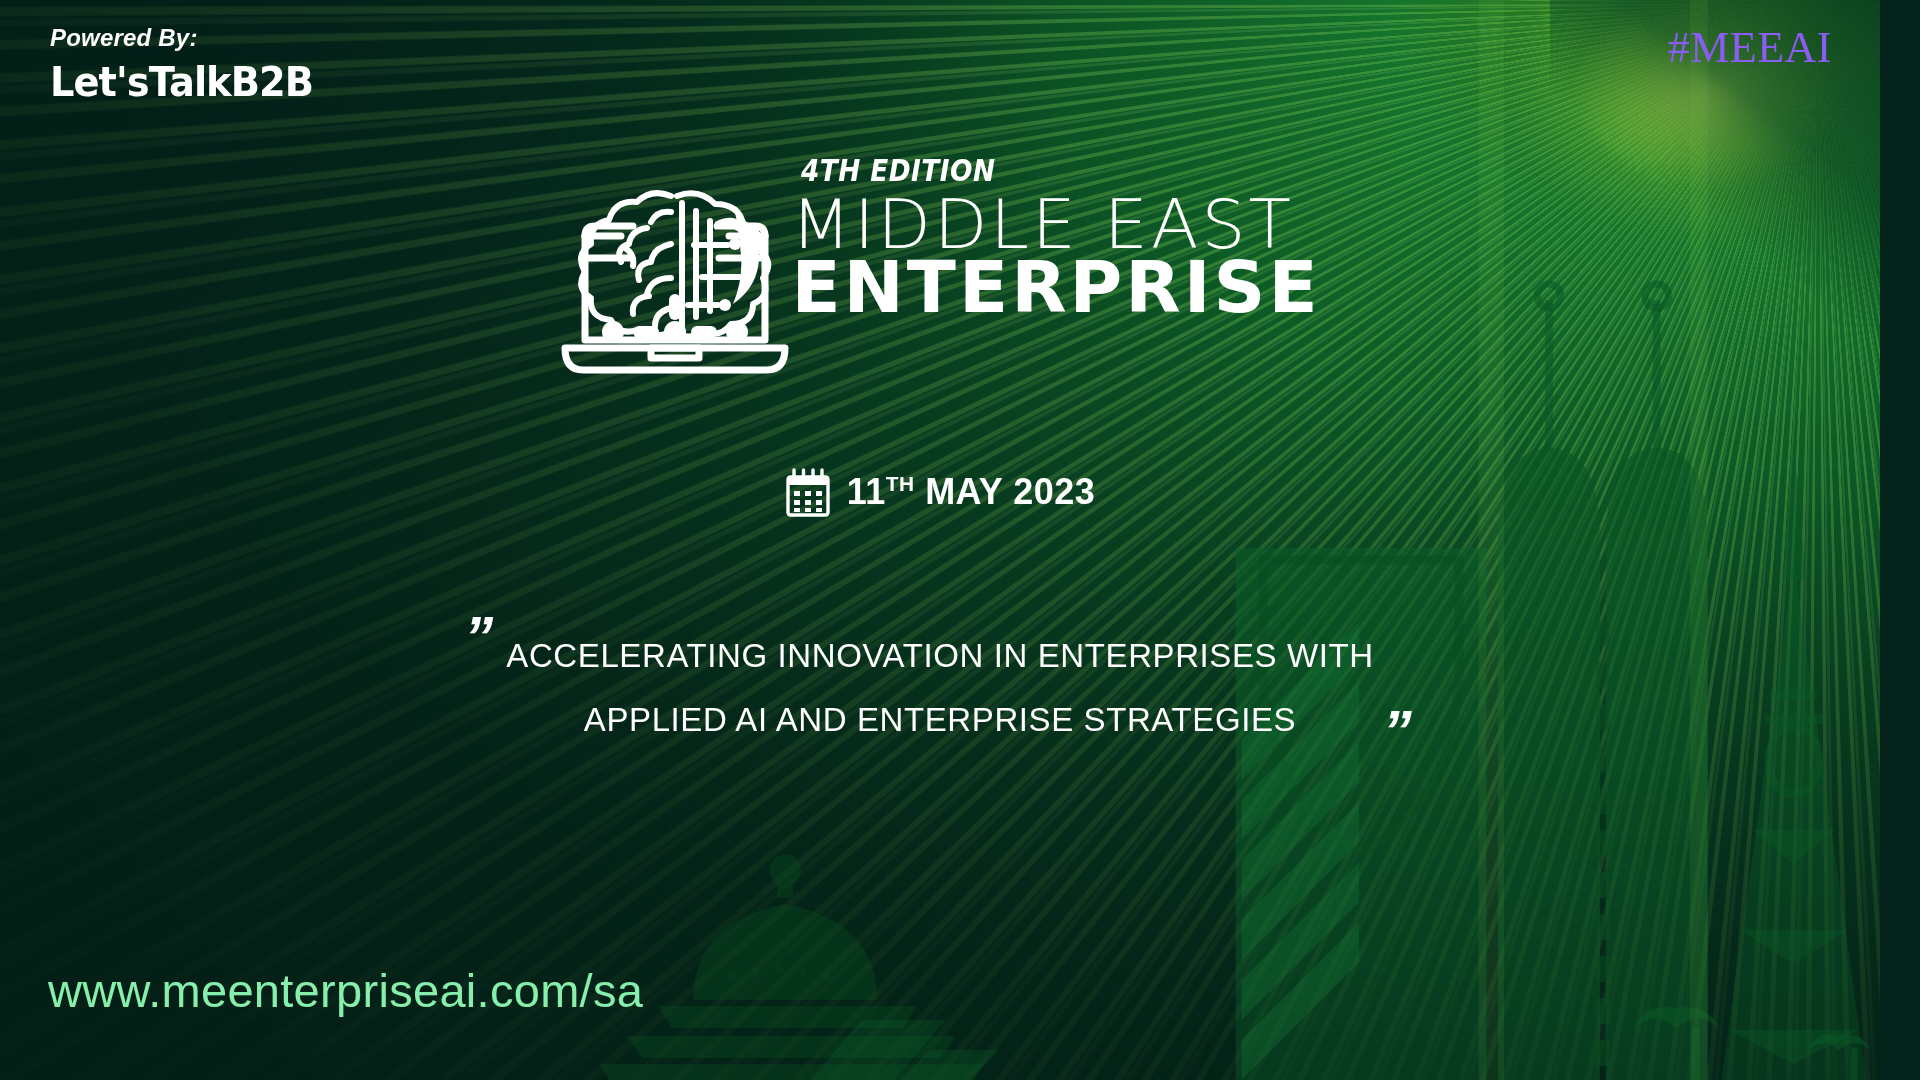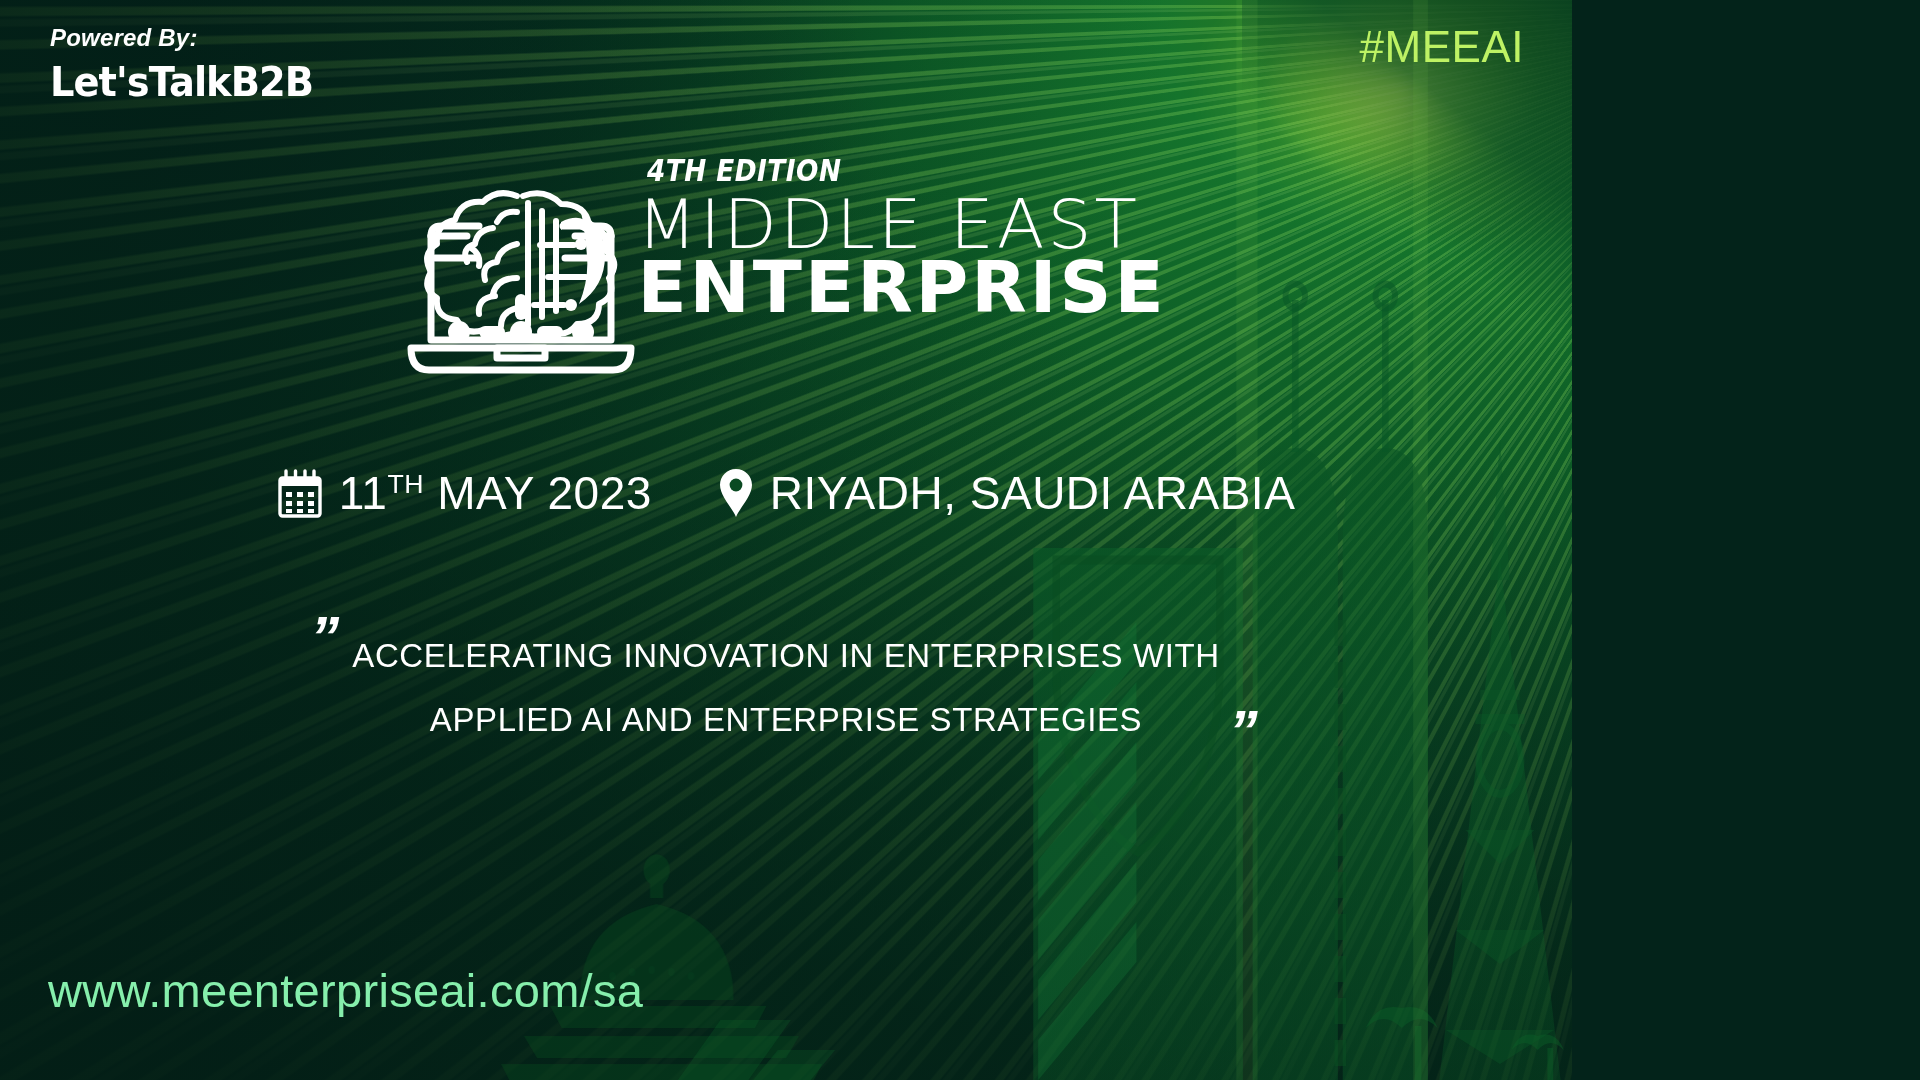--- a/index.html
+++ b/index.html
@@ -2,21 +2,21 @@
 <html><head>
 <meta charset="utf-8">
 <title>Middle East Enterprise AI &amp; Analytics Summit</title>
 <style>
   * { margin:0; padding:0; box-sizing:border-box; }
   html,body { width:1920px; height:1080px; overflow:hidden; background:#03231a; }
   body { font-family:"Liberation Sans", sans-serif; }
 
   #stage{
     position:relative;
-    width:1572px; height:1080px;
+    width:1880px; height:1080px;
     overflow:hidden;
     background:#04251b;
   }
 
   
   .bg-base{
     position:absolute; inset:0;
     background:
       radial-gradient(120% 130% at 95% 0%, #5f9b12 0%, #2b7a22 9%, #15742c 18%, #0d5c26 32%, #0a4a22 48%, #07361c 68%, #04281a 85%, #032018 100%);
   }
@@ -100,23 +100,23 @@
     letter-spacing:-1px;
     font-family:"DejaVu Sans", sans-serif;
     transform:scaleX(.96);
     transform-origin:left center;
     white-space:nowrap;
   }
 
   
   .hashtag{
     position:absolute; right:48px; top:22px;
-    color:#bef264; font-size:44px; font-weight:400;
+    color:#8b5cf6; font-size:44px; font-weight:400;
     letter-spacing:.5px;
-    font-family:Liberation Sans, sans-serif;
+    font-family:Liberation Serif, serif;
   }
 
   
   .lockup{
     position:absolute; left:0; right:0; top:158px;
     display:flex; justify-content:center; align-items:flex-start;
   }
   .brain-laptop{ width:232px; height:210px; flex:0 0 auto; margin-top:24px;}
   .wordmark{ position:relative; }
 
@@ -139,21 +139,21 @@
 
   
   .meta{
     position:absolute; left:0; right:0; top:466px;
     display:flex; justify-content:center; align-items:center;
     gap:66px;
     color:#fff;
   }
   .meta-item{ display:flex; align-items:center; gap:16px; }
   .meta-text{
-    font-size:46px; font-weight:400; letter-spacing:.5px;
+    font-size:36px; font-weight:700; letter-spacing:.5px;
     font-family:"Liberation Sans", sans-serif;
     white-space:nowrap;
   }
   .meta-text sup{ font-size:.58em; vertical-align:super; }
   .icon-cal, .icon-pin{ flex:0 0 auto; }
 
   
   .tagline{
     position:absolute; left:0; right:0; top:624px;
     text-align:center; color:#fff;
@@ -386,27 +386,20 @@
               <rect x="20" y="34" width="6" height="5"></rect>
               <rect x="31" y="34" width="6" height="5"></rect>
             <rect x="9" y="42" width="6" height="4"></rect>
               <rect x="20" y="42" width="6" height="4"></rect>
               <rect x="31" y="42" width="6" height="4"></rect>
           </g>
         </svg>
         <div class="meta-text"><span>11</span><sup>TH</sup><span> MAY 2023</span></div>
       </div>
 
-      <div class="meta-item">
-        <svg class="icon-pin" width="36" height="52" viewBox="0 0 36 52" xmlns="http://www.w3.org/2000/svg">
-          <path d="M18 2 C9 2 2 9 2 18 c0 11 13 24 16 32 c3 -8 16 -21 16 -32 C34 9 27 2 18 2 z" fill="#ffffff"></path>
-          <circle cx="18" cy="18" r="6.4" fill="#0a4a22"></circle>
-        </svg>
-        <div class="meta-text">RIYADH, SAUDI ARABIA</div>
-      </div>
     </div>
 
     <div class="tagline">
       <div class="tagline-inner">
         <span class="qmark qopen">”</span>
         <div class="t-line">ACCELERATING INNOVATION IN ENTERPRISES WITH</div>
         <div class="t-line">APPLIED AI AND ENTERPRISE STRATEGIES</div>
         <span class="qmark qclose">”</span>
       </div>
     </div>

